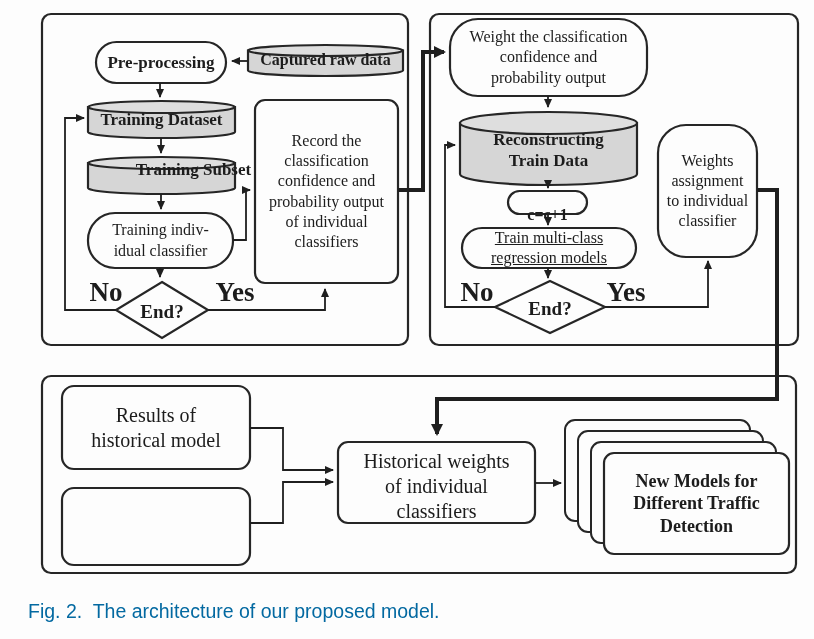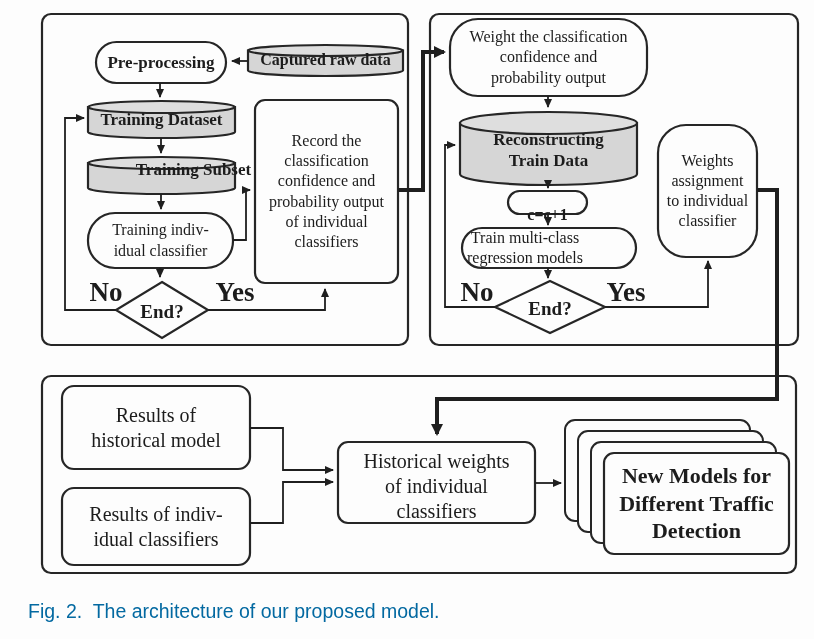--- a/index.html
+++ b/index.html
@@ -12,21 +12,21 @@
   .lbl {
     position:absolute; display:flex; align-items:center; justify-content:center;
     text-align:center; white-space:pre-line; line-height:1.26; pointer-events:none;
   }
   .b  { font-weight:bold; }
   .f17  { font-size:16px; }
   .f175 { font-size:17px; }
   .f16  { font-size:16px; }
   .f19  { font-size:19px; line-height:1.0; }
   .f20  { font-size:20px; line-height:1.25; }
-  .f205 { font-size:22px; line-height:1.25; }
+  .f205 { font-size:18px; line-height:1.25; }
   .f27  { font-size:27px; line-height:1.0; }
   .caption {
     position:absolute; left:28px; top:600px; width:760px;
     font-family:"Liberation Sans", sans-serif; font-size:19.5px; color:#0369a1;
     white-space:normal;
   }
 </style>
 </head>
 <body>
 
@@ -136,34 +136,32 @@
   <div class="lbl b f19" style="left:116px;top:298px;width:92px;height:26px;">End?</div>
   <div class="lbl b f27" style="left:84px;top:277px;width:44px;height:30px;">No</div>
   <div class="lbl b f27" style="left:209px;top:277px;width:52px;height:30px;">Yes</div>
 
   <div class="lbl f17" style="left:450px;top:19px;width:197px;height:77px;">Weight the classification
 confidence and
 probability output</div>
   <div class="lbl b f175" style="left:460px;top:120px;width:177px;height:60px;">Reconstructing
 Train Data</div>
   <div class="lbl b f16" style="left:508px;top:204px;width:79px;height:23px;">c=c+1</div>
-  <div class="lbl f17" style="left:438px;top:228px;width:174px;height:40px;">Train multi-class
+  <div class="lbl f17" style="left:462px;top:228px;width:174px;height:40px;text-decoration:underline;">Train multi-class
 regression models</div>
   <div class="lbl b f19" style="left:504px;top:295px;width:92px;height:26px;">End?</div>
   <div class="lbl b f27" style="left:455px;top:277px;width:44px;height:30px;">No</div>
   <div class="lbl b f27" style="left:600px;top:277px;width:52px;height:30px;">Yes</div>
   <div class="lbl f17" style="left:658px;top:125px;width:99px;height:132px;">Weights
 assignment
 to individual
 classifier</div>
 
   <div class="lbl f20" style="left:62px;top:386px;width:188px;height:83px;">Results of
 historical model</div>
-  <div class="lbl f20" style="left:62px;top:488px;width:188px;height:77px;">Results of indiv-
-idual classifiers</div>
   <div class="lbl f20" style="left:338px;top:442px;width:197px;height:88px;">Historical weights
 of individual
 classifiers</div>
   <div class="lbl b f205" style="left:604px;top:453px;width:185px;height:101px;">New Models for
 Different Traffic
 Detection</div>
 
   <div class="caption">Fig. 2.&nbsp; The architecture of our proposed model.</div>
 
 </div>

